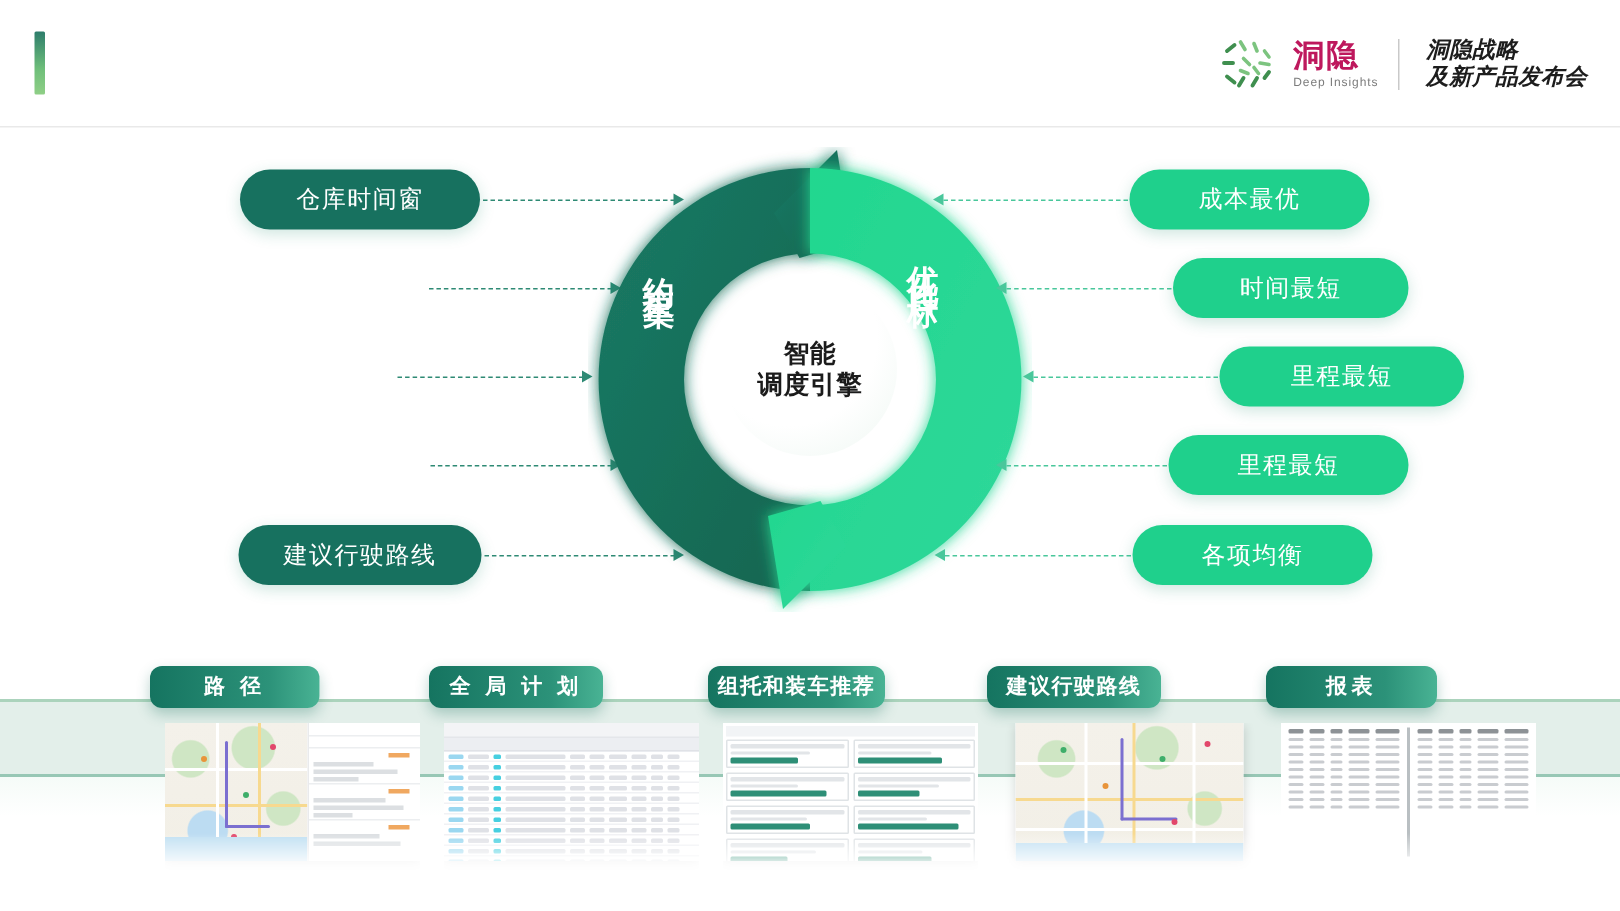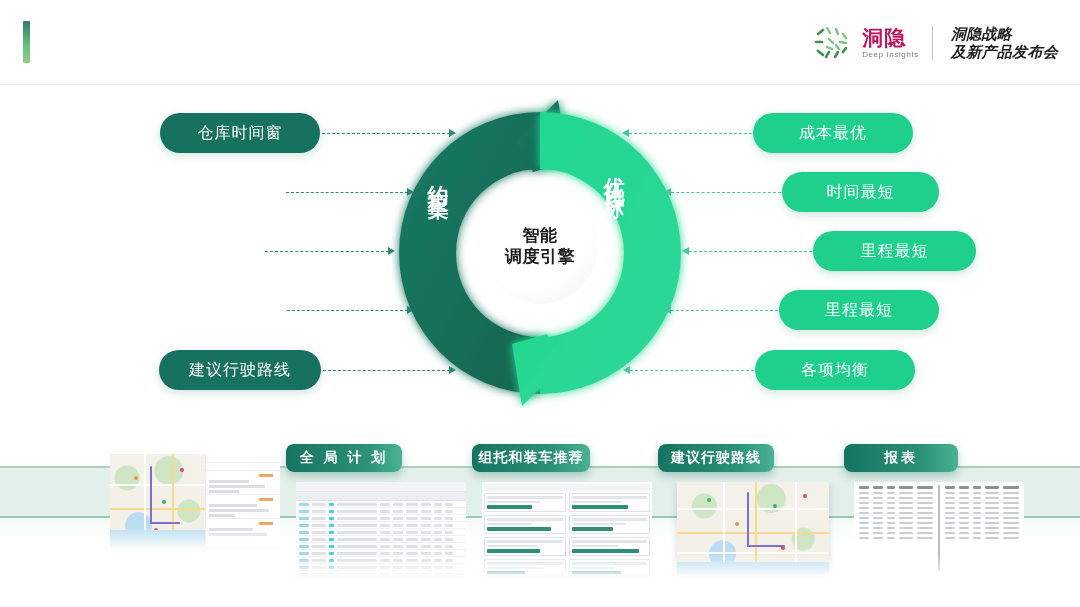--- a/index.html
+++ b/index.html
@@ -256,20 +256,23 @@
   </div>
 </div>
 
 <div class="bottom">
   <div class="band-line-top"></div>
   <div class="band"></div>
   <div class="band-line-bot"></div>
   <div class="band-fade"></div>
 
   <div class="card" style="left:100px;">
+    <div class="chip" style="width:113px;margin-left:0;">
+      <span>路 径</span>
+    </div>
     <div class="thumb">
       <div class="shot">
         <div class="map" style="width:95px;height:92px;">
           <div class="rd" style="left:0;top:30px;width:95px;height:1.5px;"></div>
           <div class="rd y" style="left:0;top:54px;width:95px;height:2px;"></div>
           <div class="rd" style="left:34px;top:0;width:1.5px;height:92px;"></div>
           <div class="rd y" style="left:62px;top:0;width:2px;height:92px;"></div>
           <div class="rt" style="left:40px;top:12px;width:2px;height:58px;"></div>
           <div class="rt" style="left:40px;top:68px;width:30px;height:2px;"></div>
           <div class="pin o" style="left:24px;top:22px;"></div>

